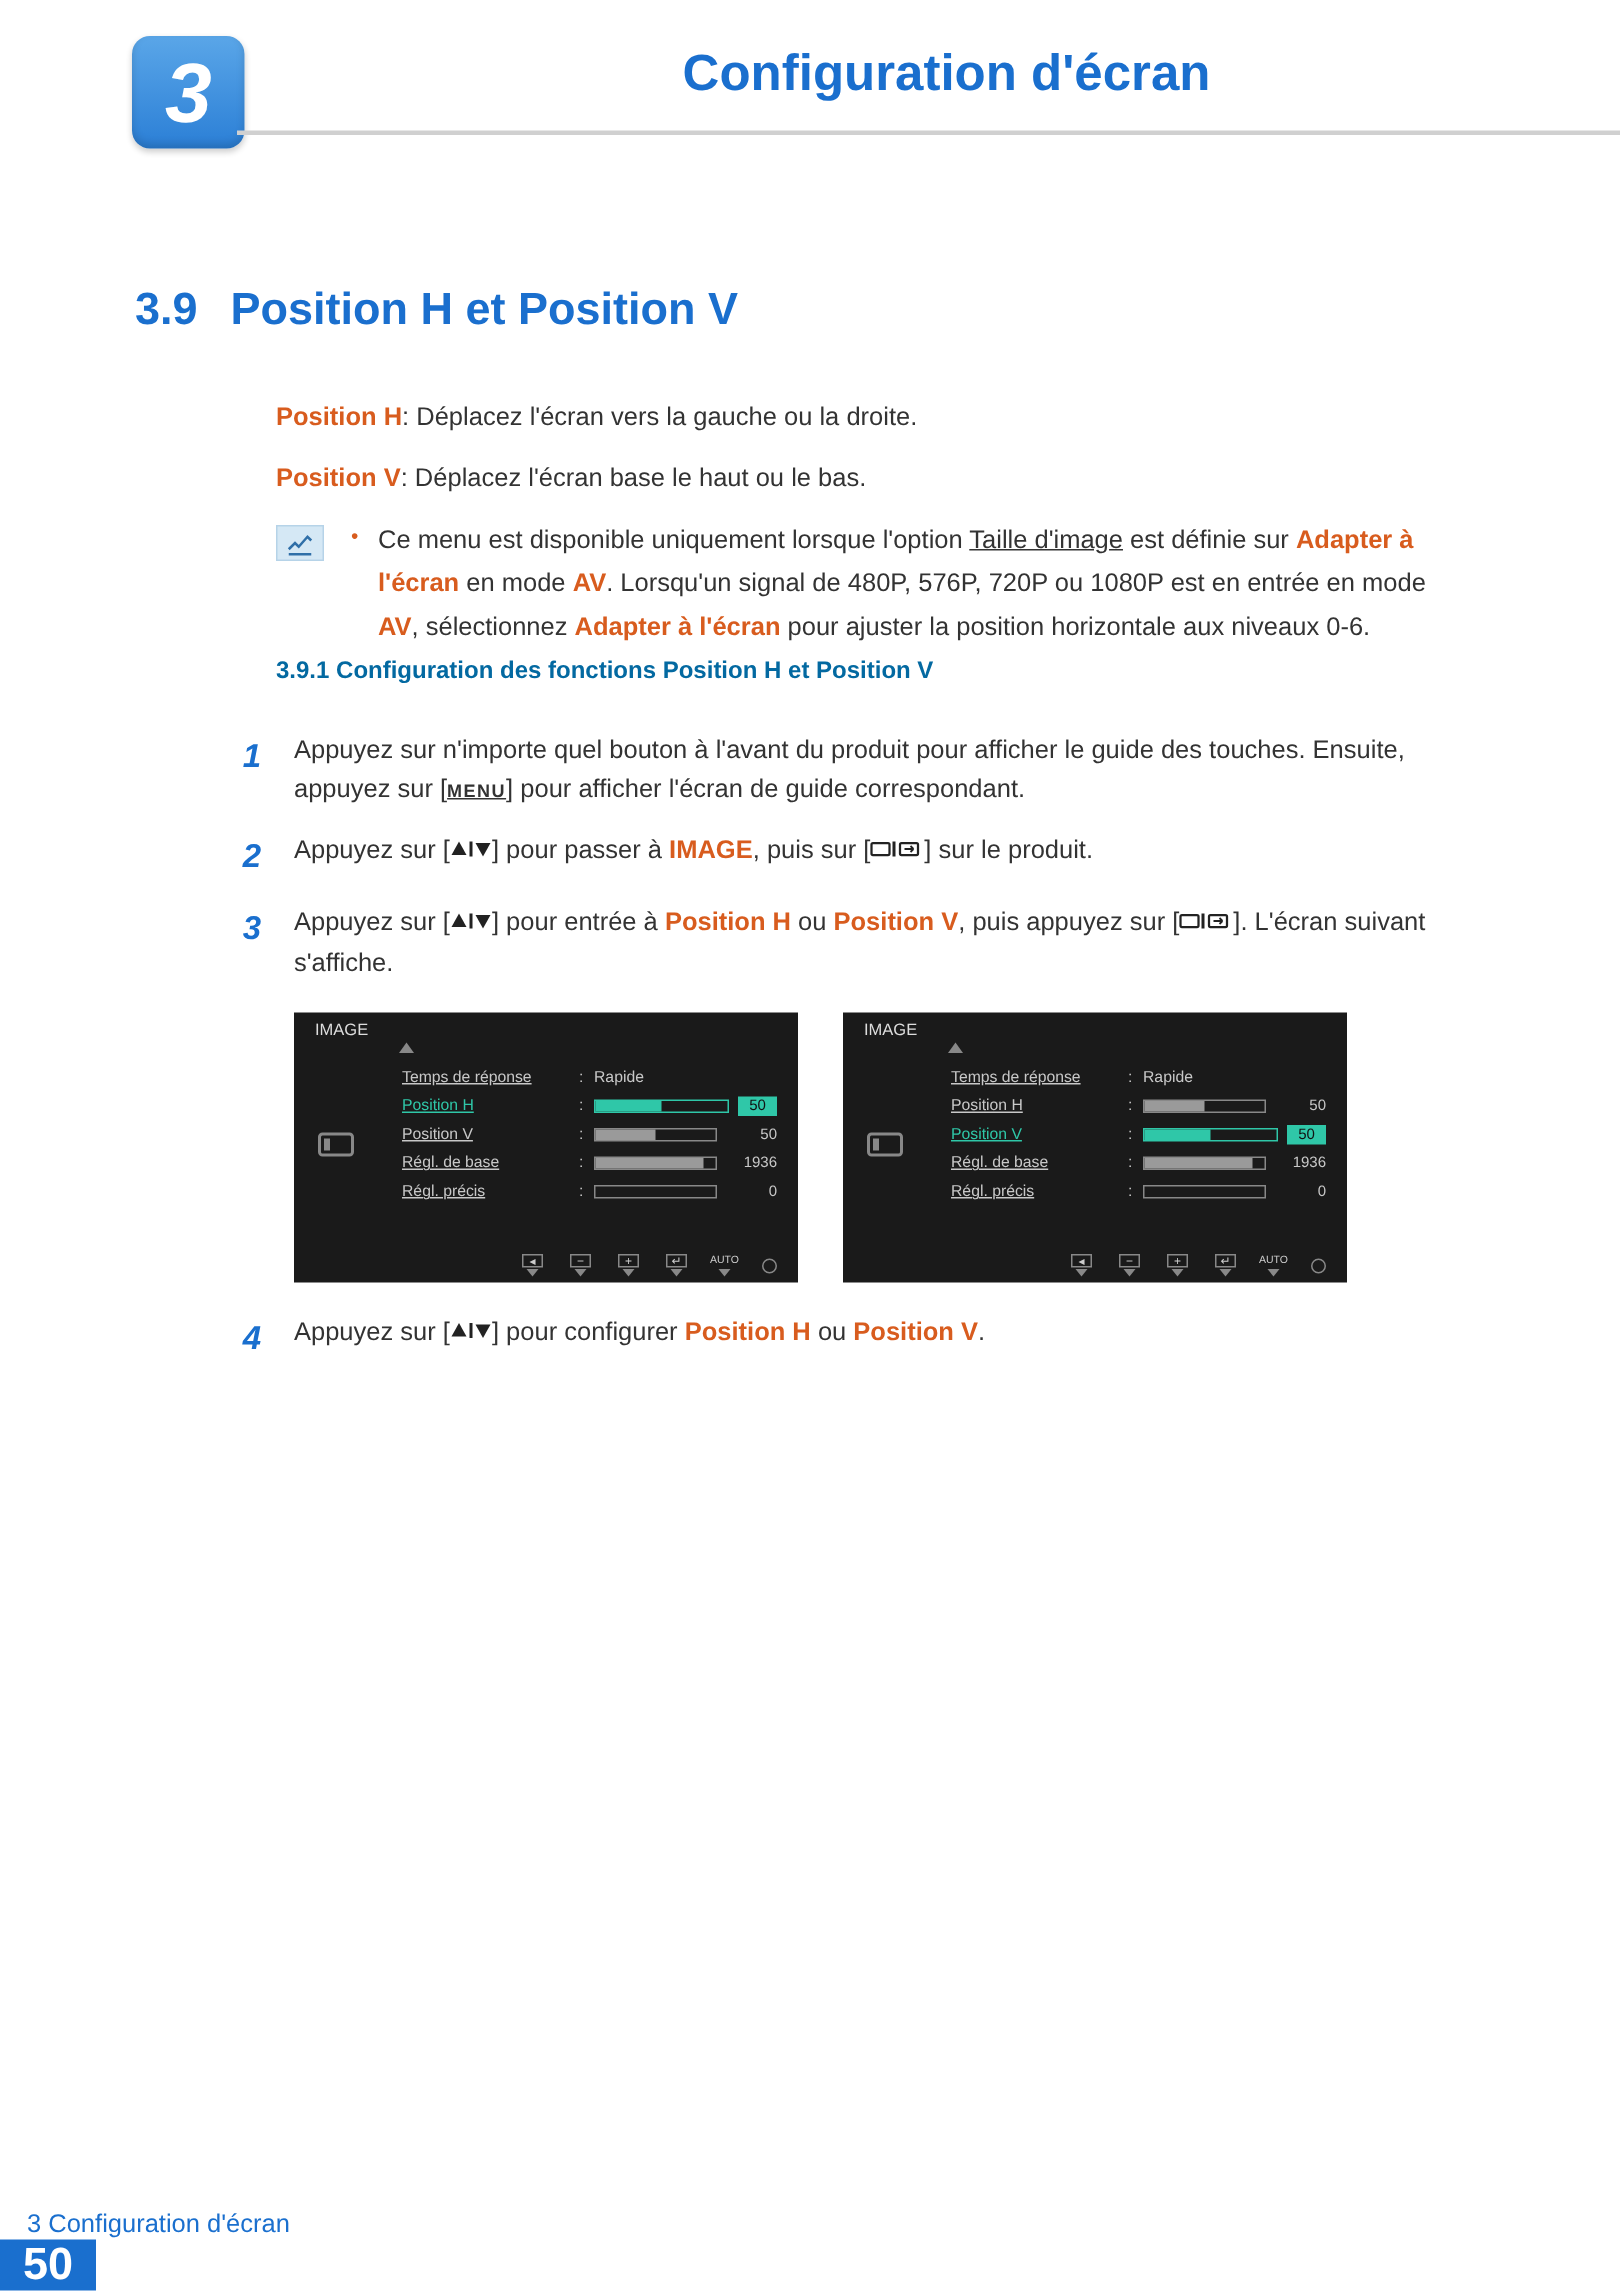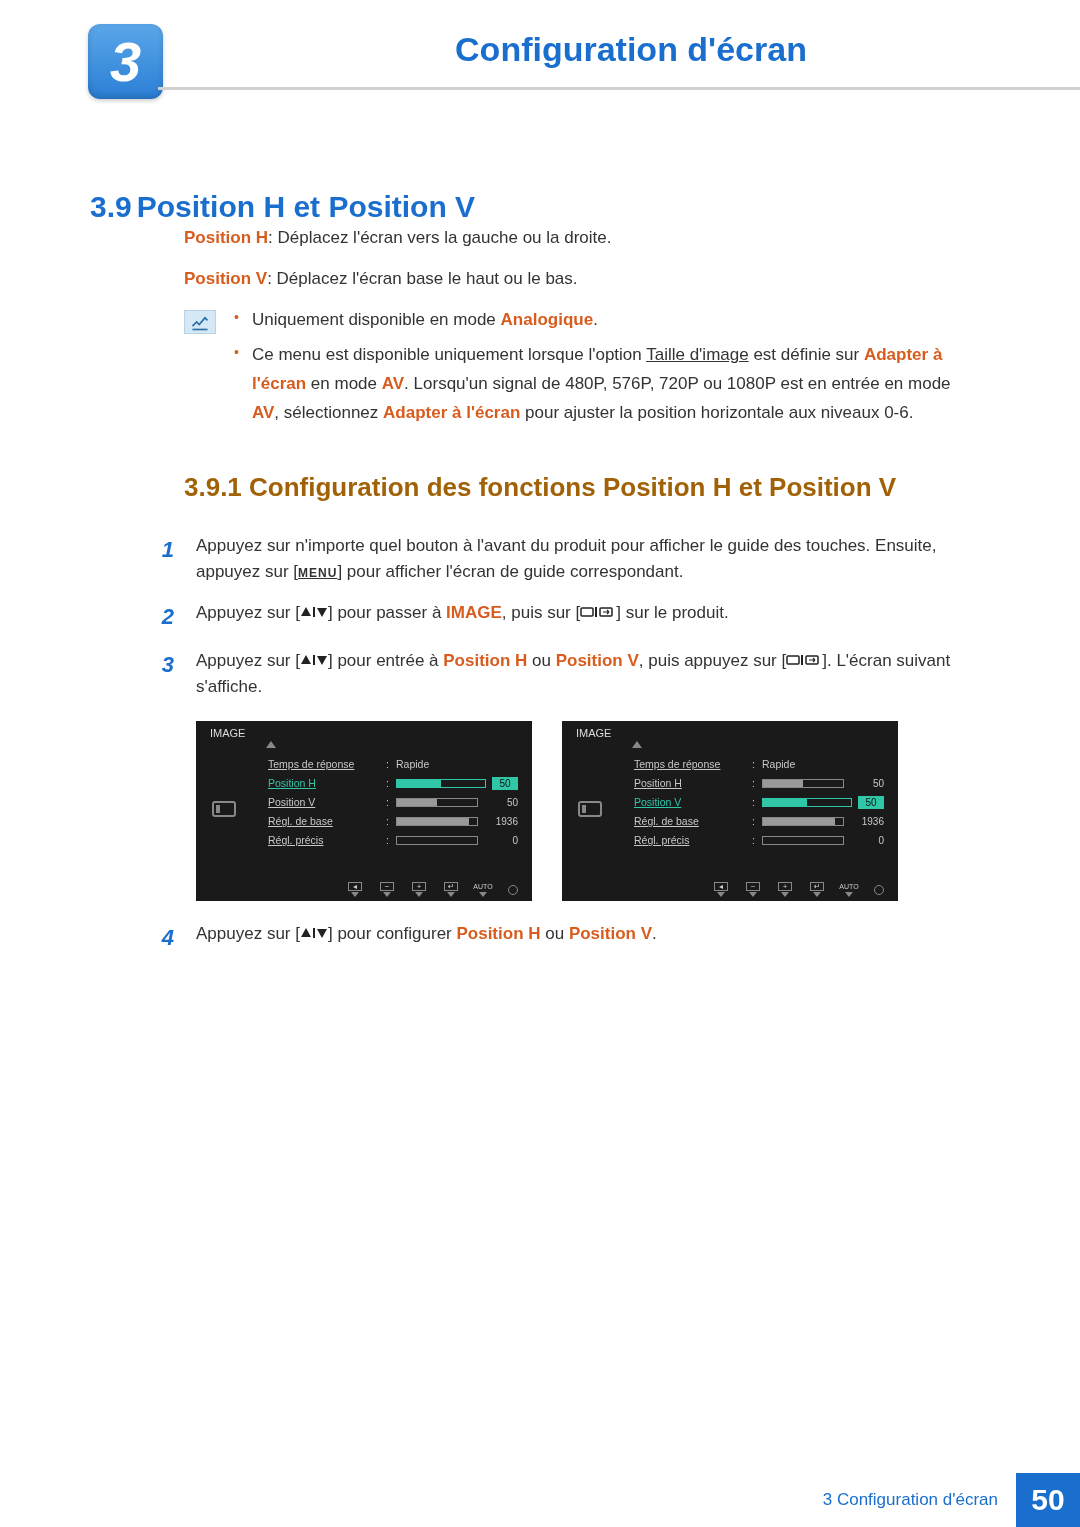--- a/index.html
+++ b/index.html
@@ -23,21 +23,21 @@
   .chapter-tab span { color:#fff; font-size:56px; font-weight:bold; font-style:italic; }
   .chapter-title-bar {
     position:absolute;
     left:158px; top:30px; right:0;
     border-bottom:3px solid #d0d0d0;
     padding:0 0 18px 24px;
   }
   .chapter-title-bar h1 { font-size:34px; font-weight:bold; color:#1a6fce;text-align:center; }
   
   .content { position:absolute; left:90px; top:190px; right:108px; }
-  .sec-row { display:flex; gap:5px; }
+  .sec-row { display:flex; gap:22px; margin-bottom:40px; }
   .sec-num { font-size:30px; font-weight:bold; color:#1a6fce; }
   .sec-title { font-size:30px; font-weight:bold; color:#1a6fce; }
   .body-text { margin-left:94px; font-size:17px; line-height:1.6; color:#333; }
   .body-text p { margin-bottom:14px; }
   .orange { color:#d85c1e; font-weight:bold; }
   .ul-link { text-decoration:underline; }
   
   .note-wrap { margin-left:94px; margin-top:10px; display:flex; gap:18px; }
   .note-icon {
     width:32px; height:24px; background:#d5e8f5;
@@ -46,21 +46,21 @@
     border:1px solid #b6d3e8;
   }
   .note-icon svg { width:20px; height:20px; }
   .note-list { font-size:17px; line-height:1.7; color:#333; }
   .note-list li { list-style:none; position:relative; padding-left:18px; margin-bottom:6px; }
   .note-list li::before {
     content:"•"; position:absolute; left:0; top:0;
     color:#d85c1e; font-size:14px;
   }
   
-  .subsec-title { margin-left:94px; margin-top:38px; font-size:26px; font-weight:bold; color:#a16207; }
+  .subsec-title { margin-left:94px; font-size:16px; font-weight:bold; color:#0369a1; }
   .steps { margin-left:60px; margin-top:30px; }
   .step { display:flex; gap:22px; font-size:17px; line-height:1.55; margin-bottom:14px; }
   .step-num { font-style:italic; font-weight:bold; color:#1a6fce; font-size:22px; width:24px; text-align:right; }
   .step-body { flex:1; color:#333; }
   .menu-btn { font-family:Arial; font-weight:bold; font-size:12px; letter-spacing:1px;text-decoration:underline; }
   .glyph-updown, .glyph-io { display:inline-block; vertical-align:middle; }
   
   .osd-row { margin-left:106px; margin-top:20px; display:flex; gap:30px; }
   .osd {
     width:336px; height:180px; background:#1a1a1a;
@@ -95,21 +95,21 @@
     padding-right:14px; align-items:center;
   }
   .osd-btn { display:flex; flex-direction:column; align-items:center; font-size:8px; color:#888; gap:1px;}
   .osd-btn .ico { width:14px;height:9px;border:1px solid #888;display:flex;align-items:center;justify-content:center;font-size:8px;line-height:1;color:#ccc;}
   .osd-btn .dn { width:0;height:0;border-left:4px solid transparent;border-right:4px solid transparent;border-top:5px solid #888;}
   .osd-btn.auto .ico{border:none;font-size:7px;}
   .osd-btn.pwr .ico{border:1px solid #888;border-radius:50%;width:10px;height:10px;}
   
   .footer {
     position:absolute; left:0; right:0; bottom:0; height:54px;
-    display:flex; justify-content:flex-end; align-items:stretch;
+    display:flex; justify-content:flex-end; align-items:stretch;flex-direction:column;
   }
   .footer-label {
     display:flex; align-items:center; padding:0 18px;
     font-size:17px; color:#1a6fce;
   }
   .footer-page {
     width:64px; background:#1a6fce; color:#fff;
     display:flex; align-items:center; justify-content:center;
     font-size:30px; font-weight:bold;
   }
@@ -141,23 +141,20 @@
   </div>
 
   <div class="note-wrap">
     <div class="note-icon">
       <svg viewBox="0 0 24 24">
           <path d="M3 17l5-5 3 3 7-8 3 3" stroke="#2f6fa8" stroke-width="2" fill="none"></path>
           <path d="M3 21h18" stroke="#2f6fa8" stroke-width="2"></path>
         </svg>
     </div>
     <ul class="note-list">
-      <li>
-        <span>Uniquement disponible en mode </span><span class="orange">Analogique</span><span>.</span>
-      </li>
       <li>
         <span>Ce menu est disponible uniquement lorsque l'option </span><span class="ul-link">Taille d'image</span><span> est définie sur </span><span class="orange">Adapter à l'écran</span><span> en mode </span><span class="orange">AV</span><span>. Lorsqu'un signal de 480P, 576P, 720P ou 1080P est en entrée en mode </span><span class="orange">AV</span><span>, sélectionnez </span><span class="orange">Adapter à l'écran</span><span> pour ajuster la position horizontale aux niveaux 0-6.</span>
       </li>
     </ul>
   </div>
 
   <h3 class="subsec-title">3.9.1  Configuration des fonctions Position H et Position V</h3>
 
   <div class="steps">
     <div class="step">

